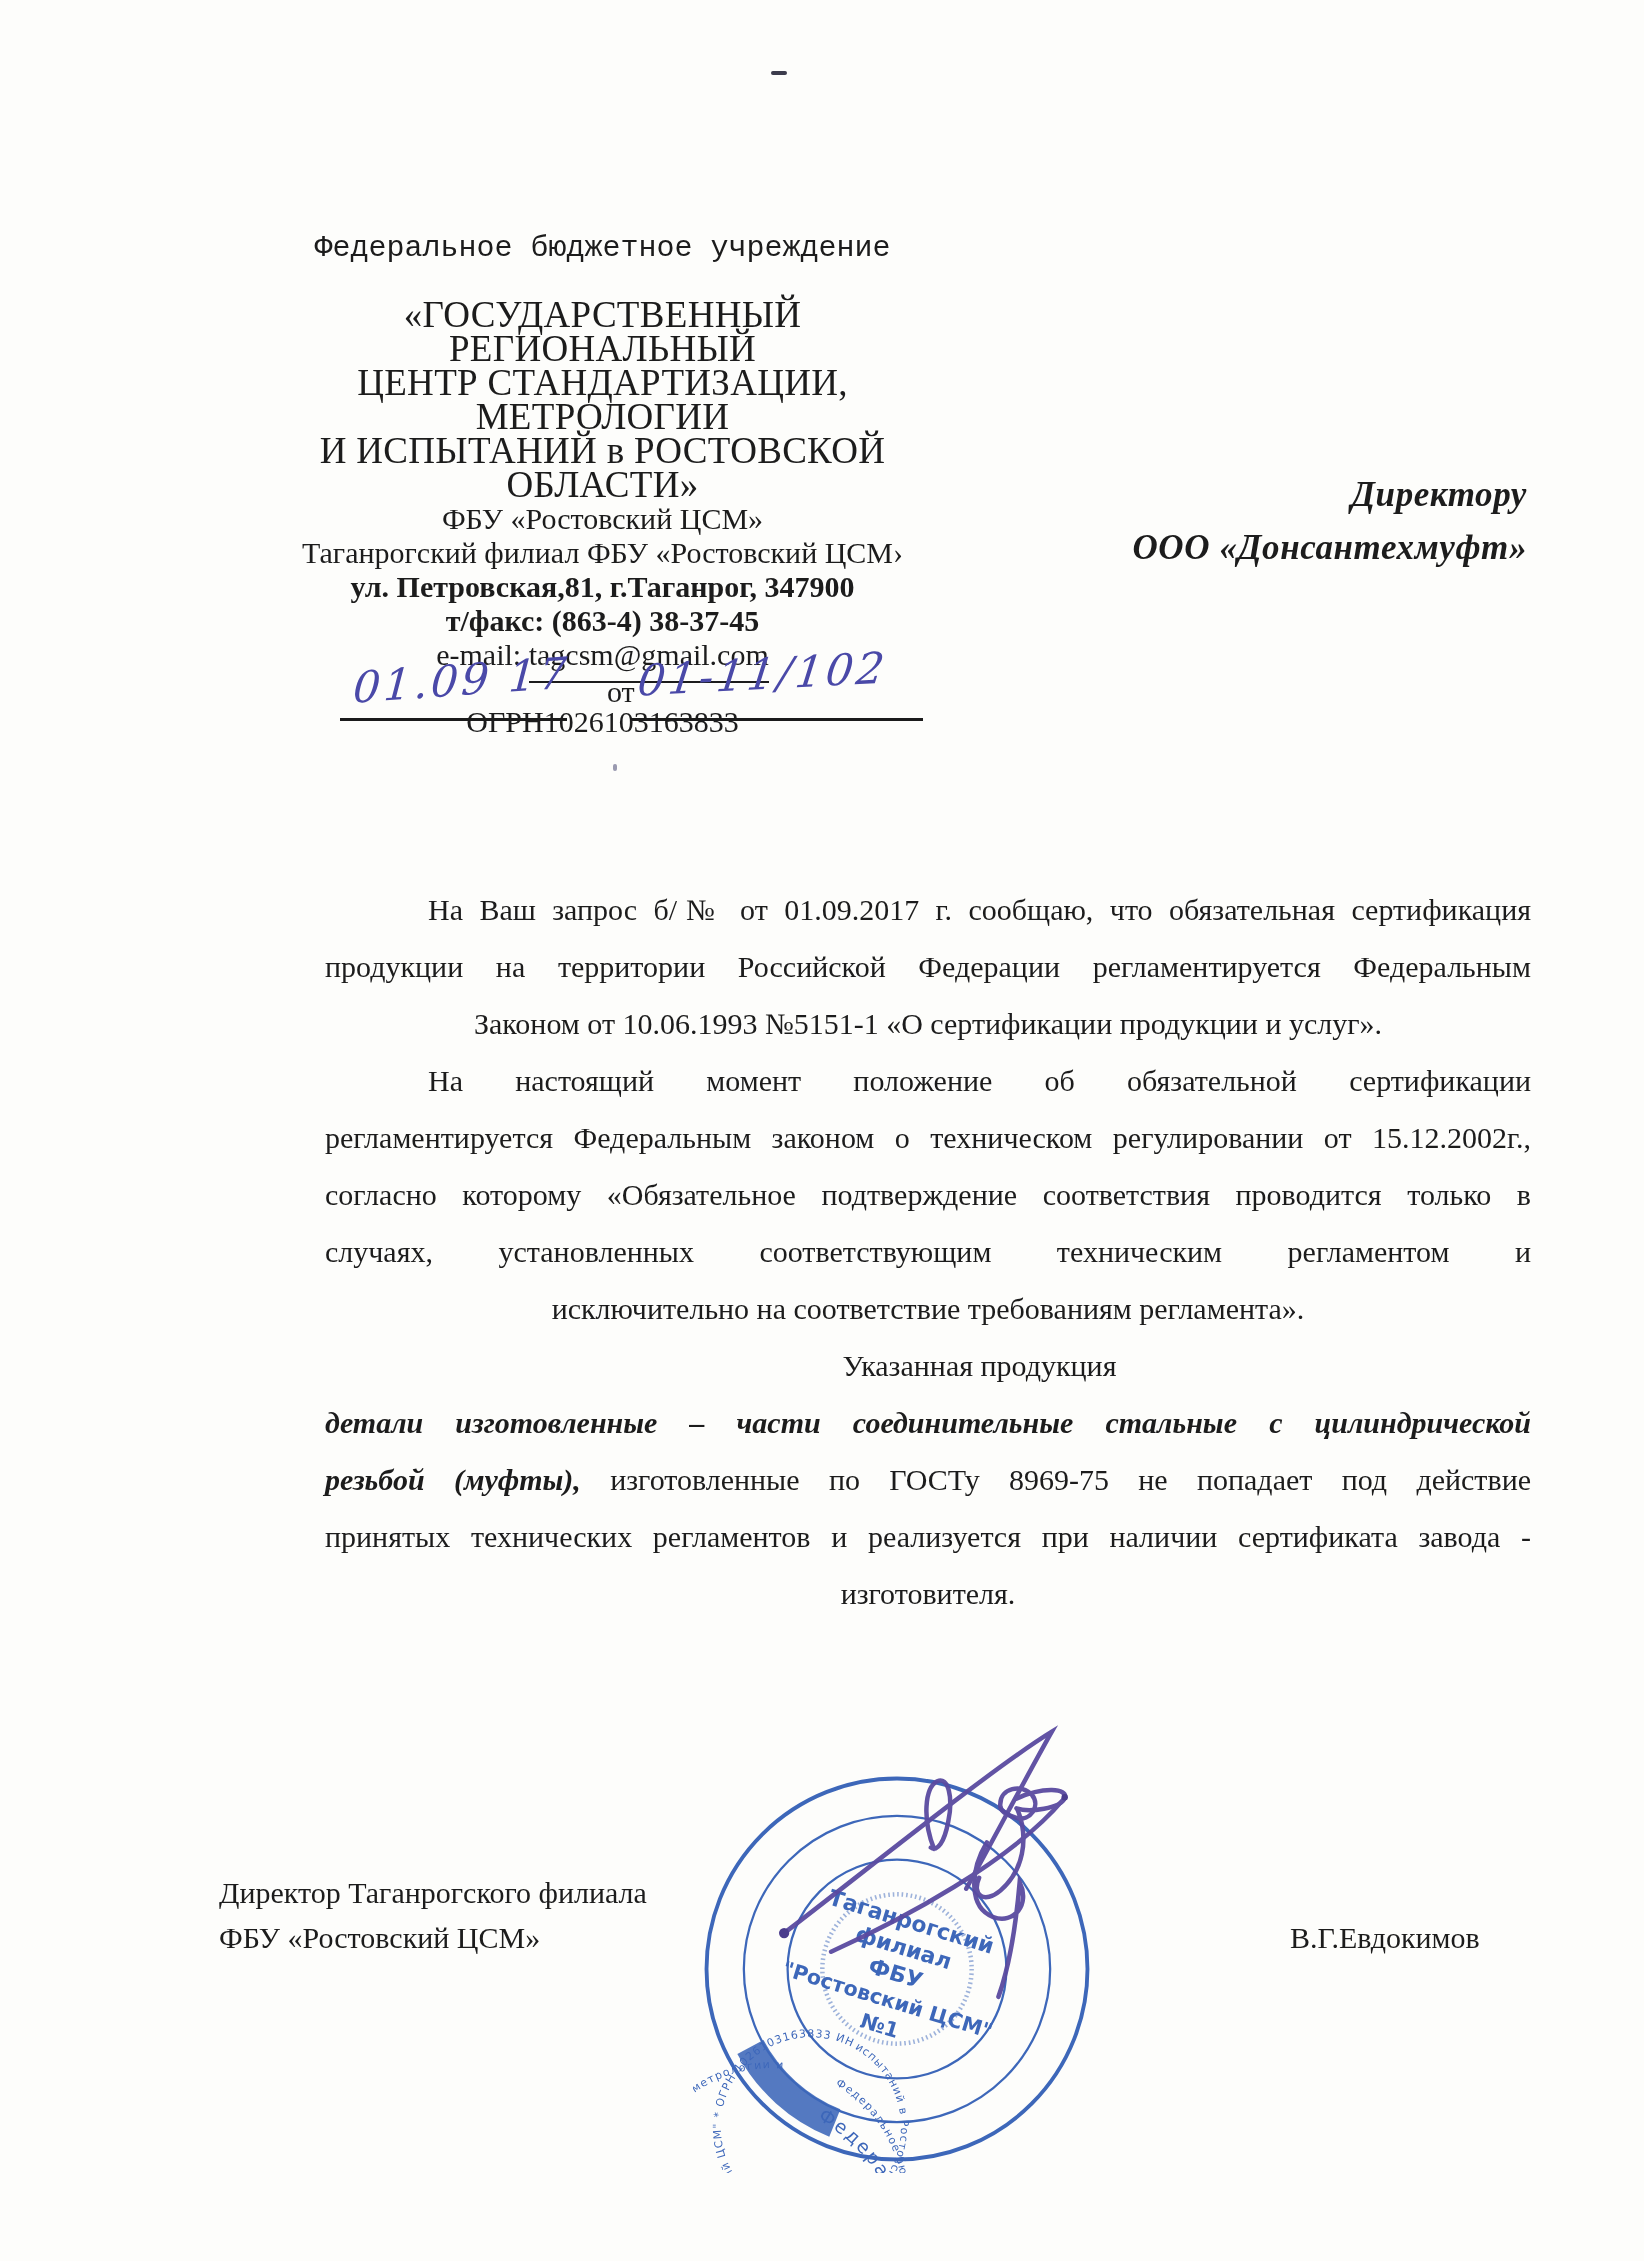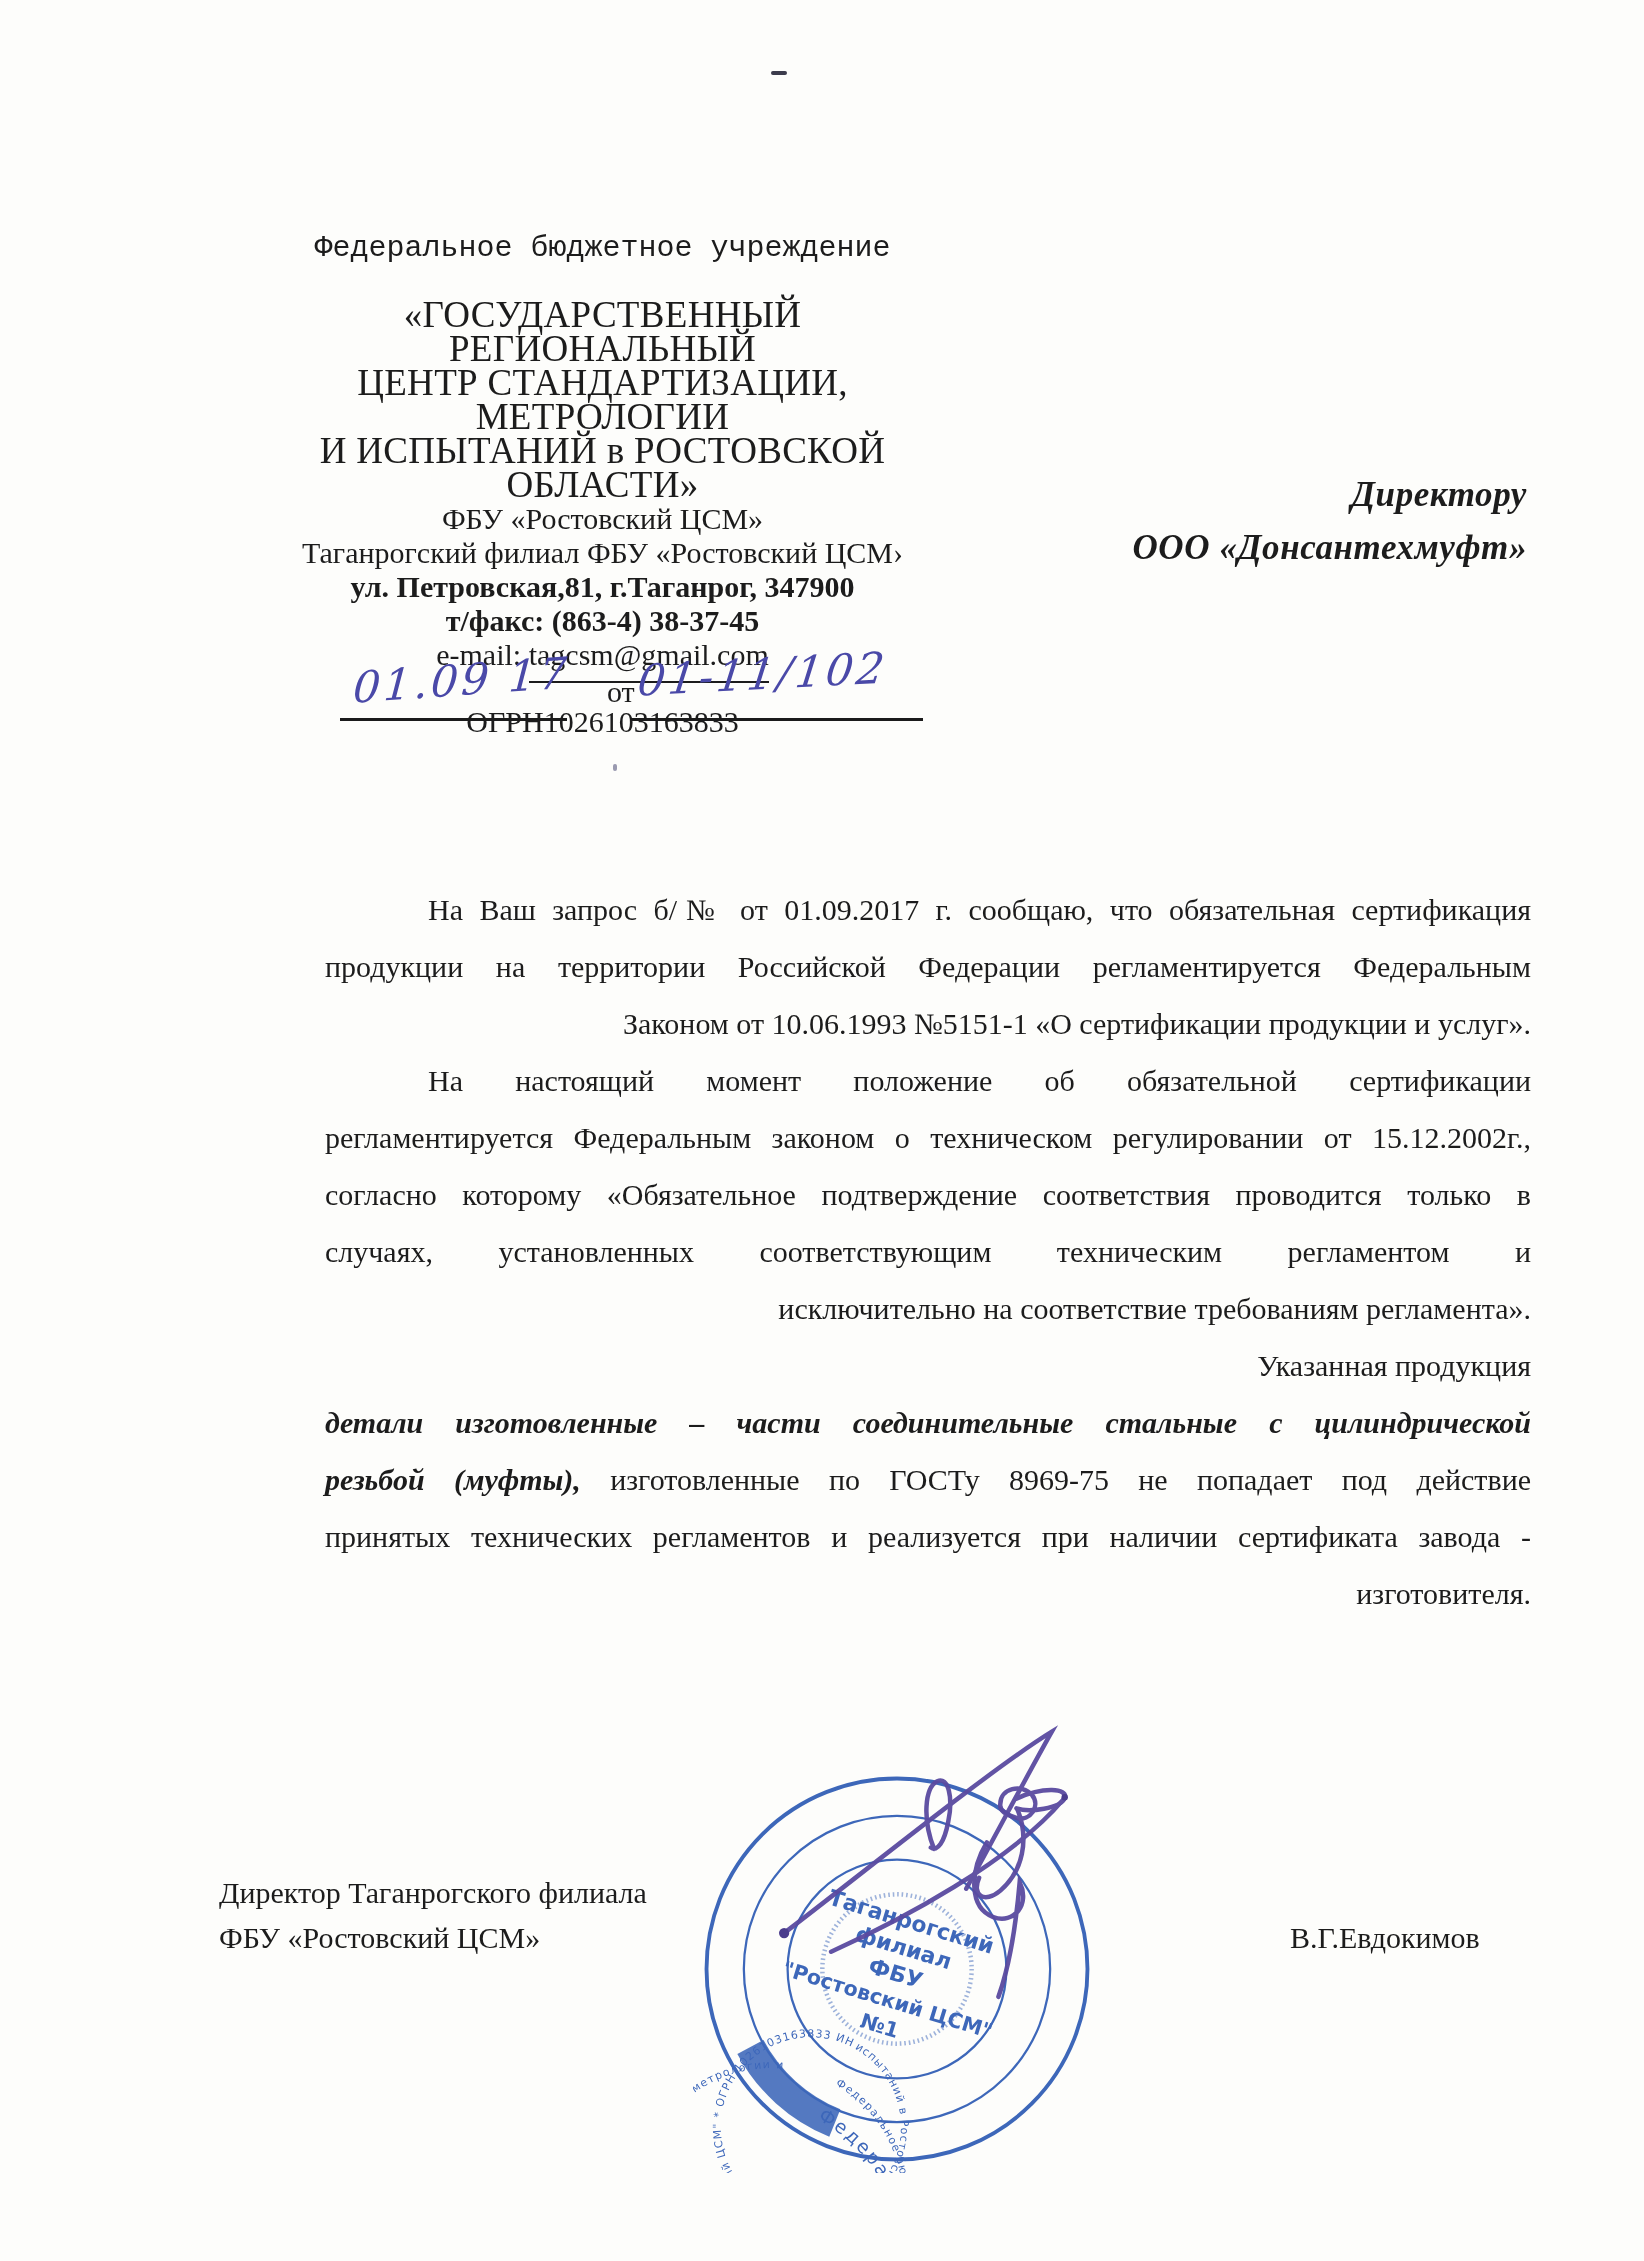--- a/index.html
+++ b/index.html
@@ -42,21 +42,21 @@
   .uline{position:absolute;height:2.6px;background:#1b1b1b;}
   .uline1{left:340px;top:718px;width:227px;}
   .uline2{left:630px;top:718px;width:293px;}
   
   .bodytext{
     position:absolute;left:325px;top:881px;width:1206px;
     font-size:30px;line-height:57px;
   }
   .ln{width:100%;}
   .j{text-align:justify;text-align-last:justify;}
-  .l{text-align:right;}
+  .l{text-align:center;}
   .ind{text-indent:103px;}
   .bi{font-weight:bold;font-style:italic;}
   
   .signoff-title{
     position:absolute;left:219px;top:1870px;width:644px;
     font-size:30px;line-height:45px;
   }
   .signoff-name{position:absolute;left:1290px;top:1921px;font-size:30px;}
   
   .stamp-svg{position:absolute;left:693px;top:1765px;opacity:.93;}

